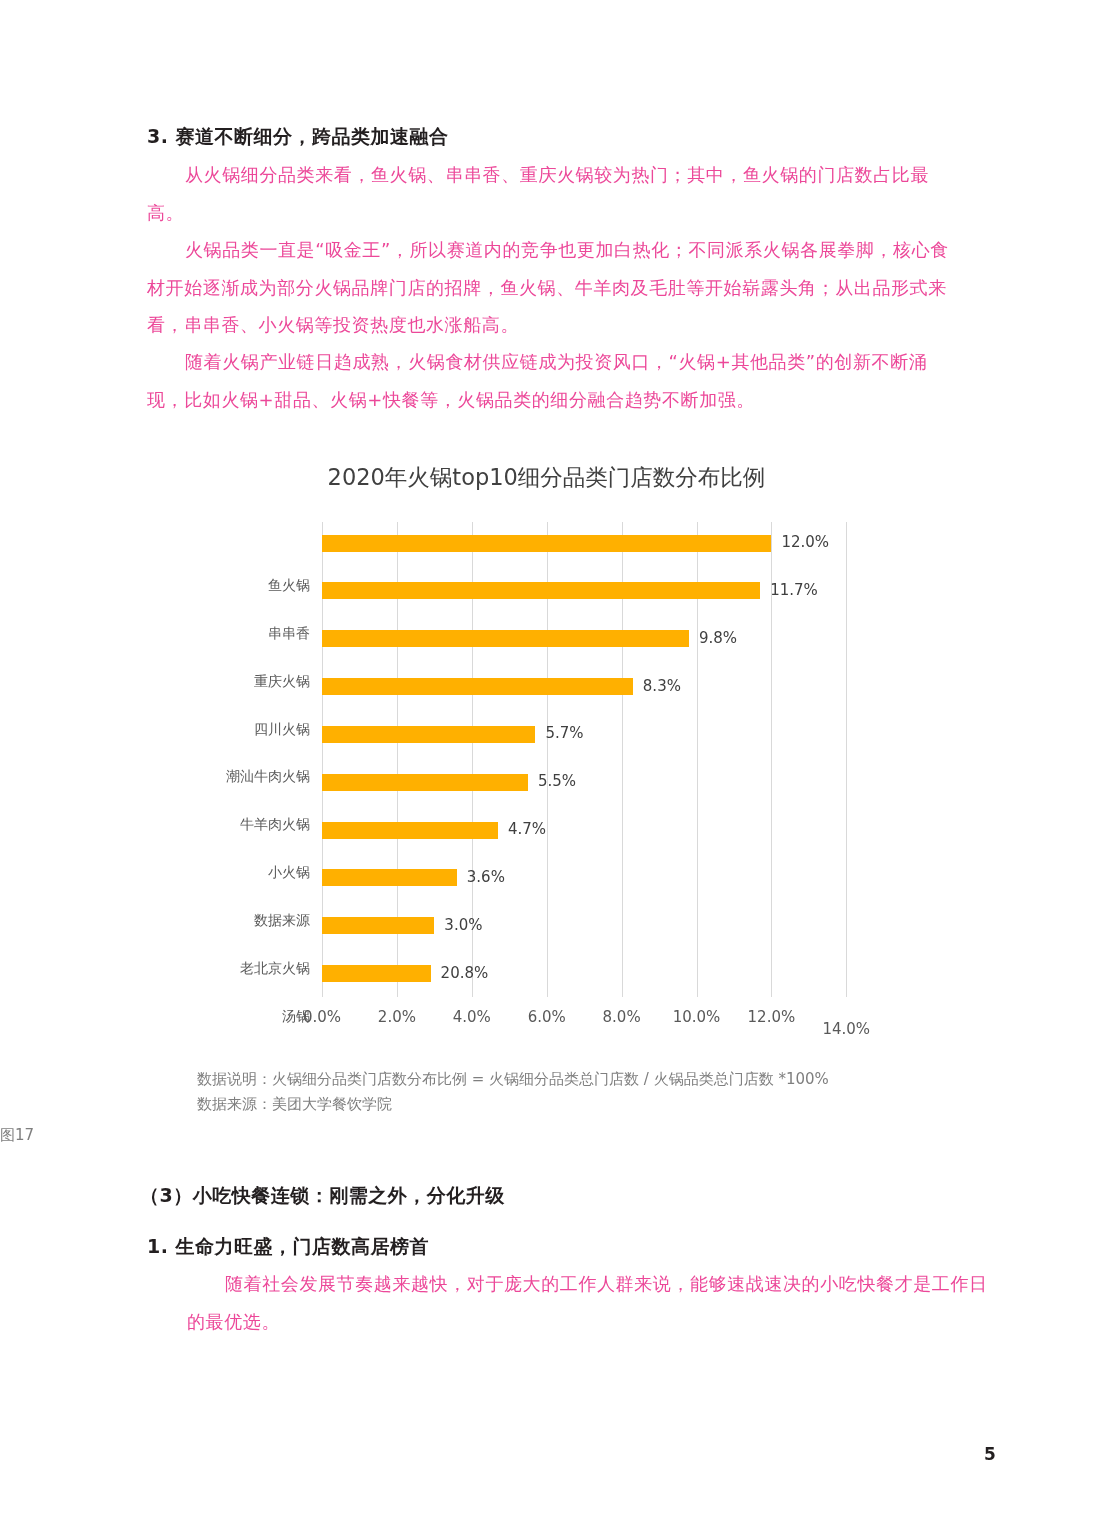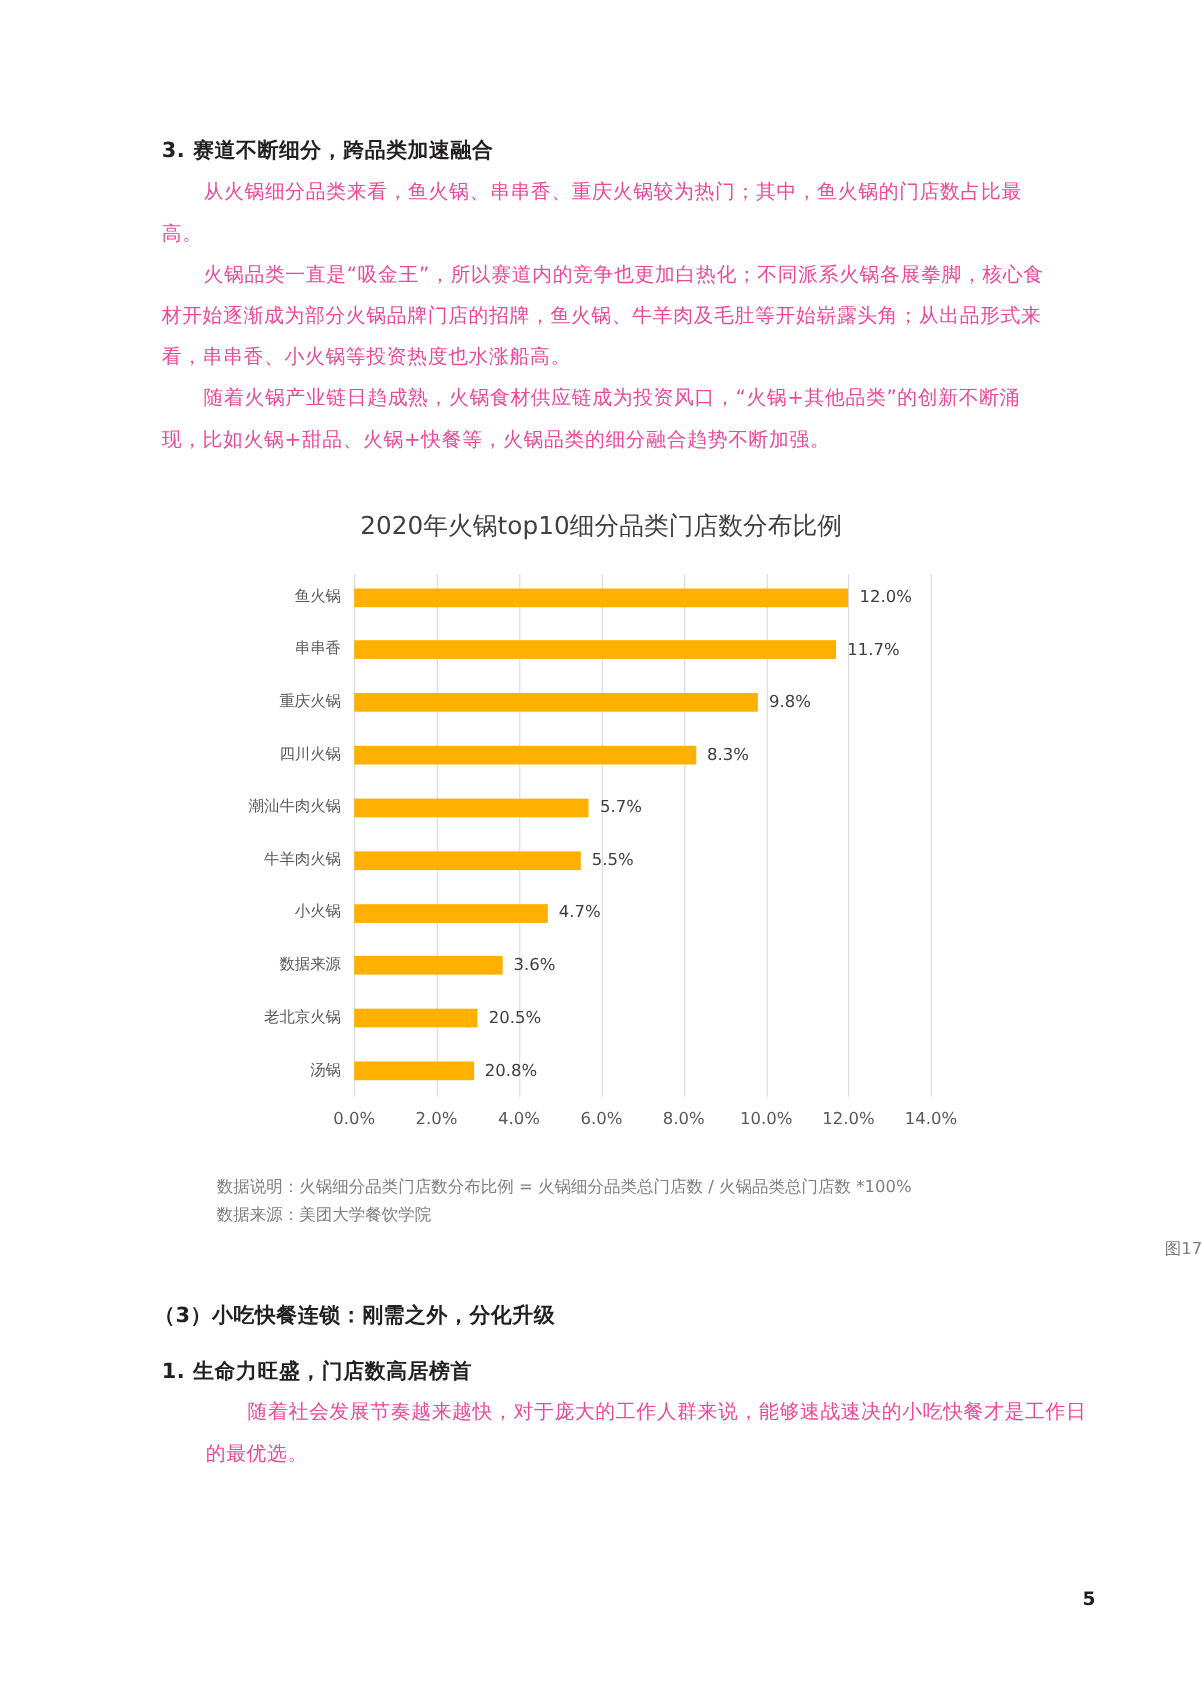--- a/index.html
+++ b/index.html
@@ -4,26 +4,26 @@
 <style>
   html, body { margin: 0; padding: 0; background: #ffffff; }
   body { width: 1093px; height: 1536px; position: relative; overflow: hidden;
          font-family: "DejaVu Sans", "Liberation Sans", sans-serif; color: #231f20; }
   .abs { position: absolute; }
   .h3 { font-size: 19px; font-weight: bold; color: #231f20; letter-spacing: 0.5px; }
   .para { font-size: 18px; line-height: 37.5px; color: #ec4899; letter-spacing: 0.6px; }
   .indent { text-indent: 38px; }
   .chart-title { font-size: 22.5px; color: #404040; text-align: center; width: 1093px; left: 0; }
   .grid-line { position: absolute; top: 0; width: 1px; background: #d9d9d9; }
-  .cat-label { position: absolute; right: 0; font-size: 14px; color: #595959; text-align: right; white-space: nowrap; }
+  .cat-label { position: absolute; right: 0; font-size: 14px; color: #595959; text-align: right; white-space: nowrap; margin-top: 44px; }
   .bar { position: absolute; height: 17px; }
   .val-label { position: absolute; font-size: 15px; color: #404040; white-space: nowrap; }
   .tick-label { position: absolute; font-size: 15px; color: #595959; transform: translateX(-50%); white-space: nowrap; }
   .note { font-size: 15px; color: #7f7f7f; line-height: 25px; }
-  .fig { font-size: 15px; color: #7f7f7f; text-align: right; }
+  .fig { font-size: 15px; color: #7f7f7f; text-align: left; }
   .page-num { font-size: 17px; font-weight: bold; color: #231f20; }
 </style>
 </head>
 <body>
 
 <div class="abs h3" style="left:147px; top:124px;">3. 赛道不断细分，跨品类加速融合</div>
 
 <div class="abs para indent" style="left:147px; top:156px; width:805px;">从火锅细分品类来看，鱼火锅、串串香、重庆火锅较为热门；其中，鱼火锅的门店数占比最高。</div>
 <div class="abs para indent" style="left:147px; top:231px; width:805px;">火锅品类一直是“吸金王”，所以赛道内的竞争也更加白热化；不同派系火锅各展拳脚，核心食材开始逐渐成为部分火锅品牌门店的招牌，鱼火锅、牛羊肉及毛肚等开始崭露头角；从出品形式来看，串串香、小火锅等投资热度也水涨船高。</div>
 <div class="abs para indent" style="left:147px; top:343px; width:805px;">随着火锅产业链日趋成熟，火锅食材供应链成为投资风口，“火锅+其他品类”的创新不断涌现，比如火锅+甜品、火锅+快餐等，火锅品类的细分融合趋势不断加强。</div>
@@ -52,21 +52,21 @@
       <div class="val-label" style="left: 320.835px; top: 154.55px;">8.3%</div>
       <div class="bar" style="left: 0px; top: 203.9px; width: 213.465px; background: rgb(255, 176, 0);"></div>
       <div class="val-label" style="left: 223.465px; top: 202.4px;">5.7%</div>
       <div class="bar" style="left: 0px; top: 251.75px; width: 205.975px; background: rgb(255, 176, 0);"></div>
       <div class="val-label" style="left: 215.975px; top: 250.25px;">5.5%</div>
       <div class="bar" style="left: 0px; top: 299.6px; width: 176.015px; background: rgb(255, 176, 0);"></div>
       <div class="val-label" style="left: 186.015px; top: 298.1px; text-align: center;">4.7%</div>
       <div class="bar" style="left: 0px; top: 347.45px; width: 134.82px; background: rgb(255, 176, 0);"></div>
       <div class="val-label" style="left: 144.82px; top: 345.95px;">3.6%</div>
       <div class="bar" style="left: 0px; top: 395.3px; width: 112.35px; background: rgb(255, 176, 0);"></div>
-      <div class="val-label" style="left: 122.35px; top: 393.8px;">20.5%</div>
+      <div class="val-label" style="left: 122.35px; top: 393.8px;">3.0%</div>
       <div class="bar" style="left: 0px; top: 443.15px; width: 108.605px; background: rgb(255, 176, 0);"></div>
       <div class="val-label" style="left: 118.605px; top: 441.65px;">20.8%</div>
     </div>
 </div>
 <div class="abs" id="cat-labels" style="left:150px; top:522px; width:160px; height:475px;">
     <div class="cat-label" style="top: 11px;">鱼火锅</div>
     <div class="cat-label" style="top: 58.85px;">串串香</div>
     <div class="cat-label" style="top: 106.7px;">重庆火锅</div>
     <div class="cat-label" style="top: 154.55px;">四川火锅</div>
     <div class="cat-label" style="top: 202.4px;">潮汕牛肉火锅</div>
@@ -77,21 +77,21 @@
     <div class="cat-label" style="top: 441.65px;">汤锅</div>
   </div>
 <div class="abs" id="x-ticks" style="left:322px; top:1008px; width:560px; height:22px;">
     <div class="tick-label" style="left: 0px; top: 0px;">0.0%</div>
     <div class="tick-label" style="left: 74.9px; top: 0px;">2.0%</div>
     <div class="tick-label" style="left: 149.8px; top: 0px;">4.0%</div>
     <div class="tick-label" style="left: 224.7px; top: 0px;">6.0%</div>
     <div class="tick-label" style="left: 299.6px; top: 0px;">8.0%</div>
     <div class="tick-label" style="left: 374.5px; top: 0px;">10.0%</div>
     <div class="tick-label" style="left: 449.4px; top: 0px;">12.0%</div>
-    <div class="tick-label" style="left: 524.3px; top: 0px;">14.0%</div>
+    <div class="tick-label" style="left: 524.3px; top: 12px;">14.0%</div>
   </div>
 
 <div class="abs note" style="left:197px; top:1067px;">数据说明：火锅细分品类门店数分布比例 = 火锅细分品类总门店数 / 火锅品类总门店数 *100%</div>
 <div class="abs note" style="left:197px; top:1092px;">数据来源：美团大学餐饮学院</div>
 <div class="abs fig" style="left:0; width:1093px; top:1126px;">图17</div>
 
 <div class="abs h3" style="left:140px; top:1183px;">（3）小吃快餐连锁：刚需之外，分化升级</div>
 <div class="abs h3" style="left:147px; top:1234px;">1. 生命力旺盛，门店数高居榜首</div>
 <div class="abs para indent" style="left:147px; top:1265px; width:805px;margin-left:40px;">随着社会发展节奏越来越快，对于庞大的工作人群来说，能够速战速决的小吃快餐才是工作日的最优选。</div>
 

